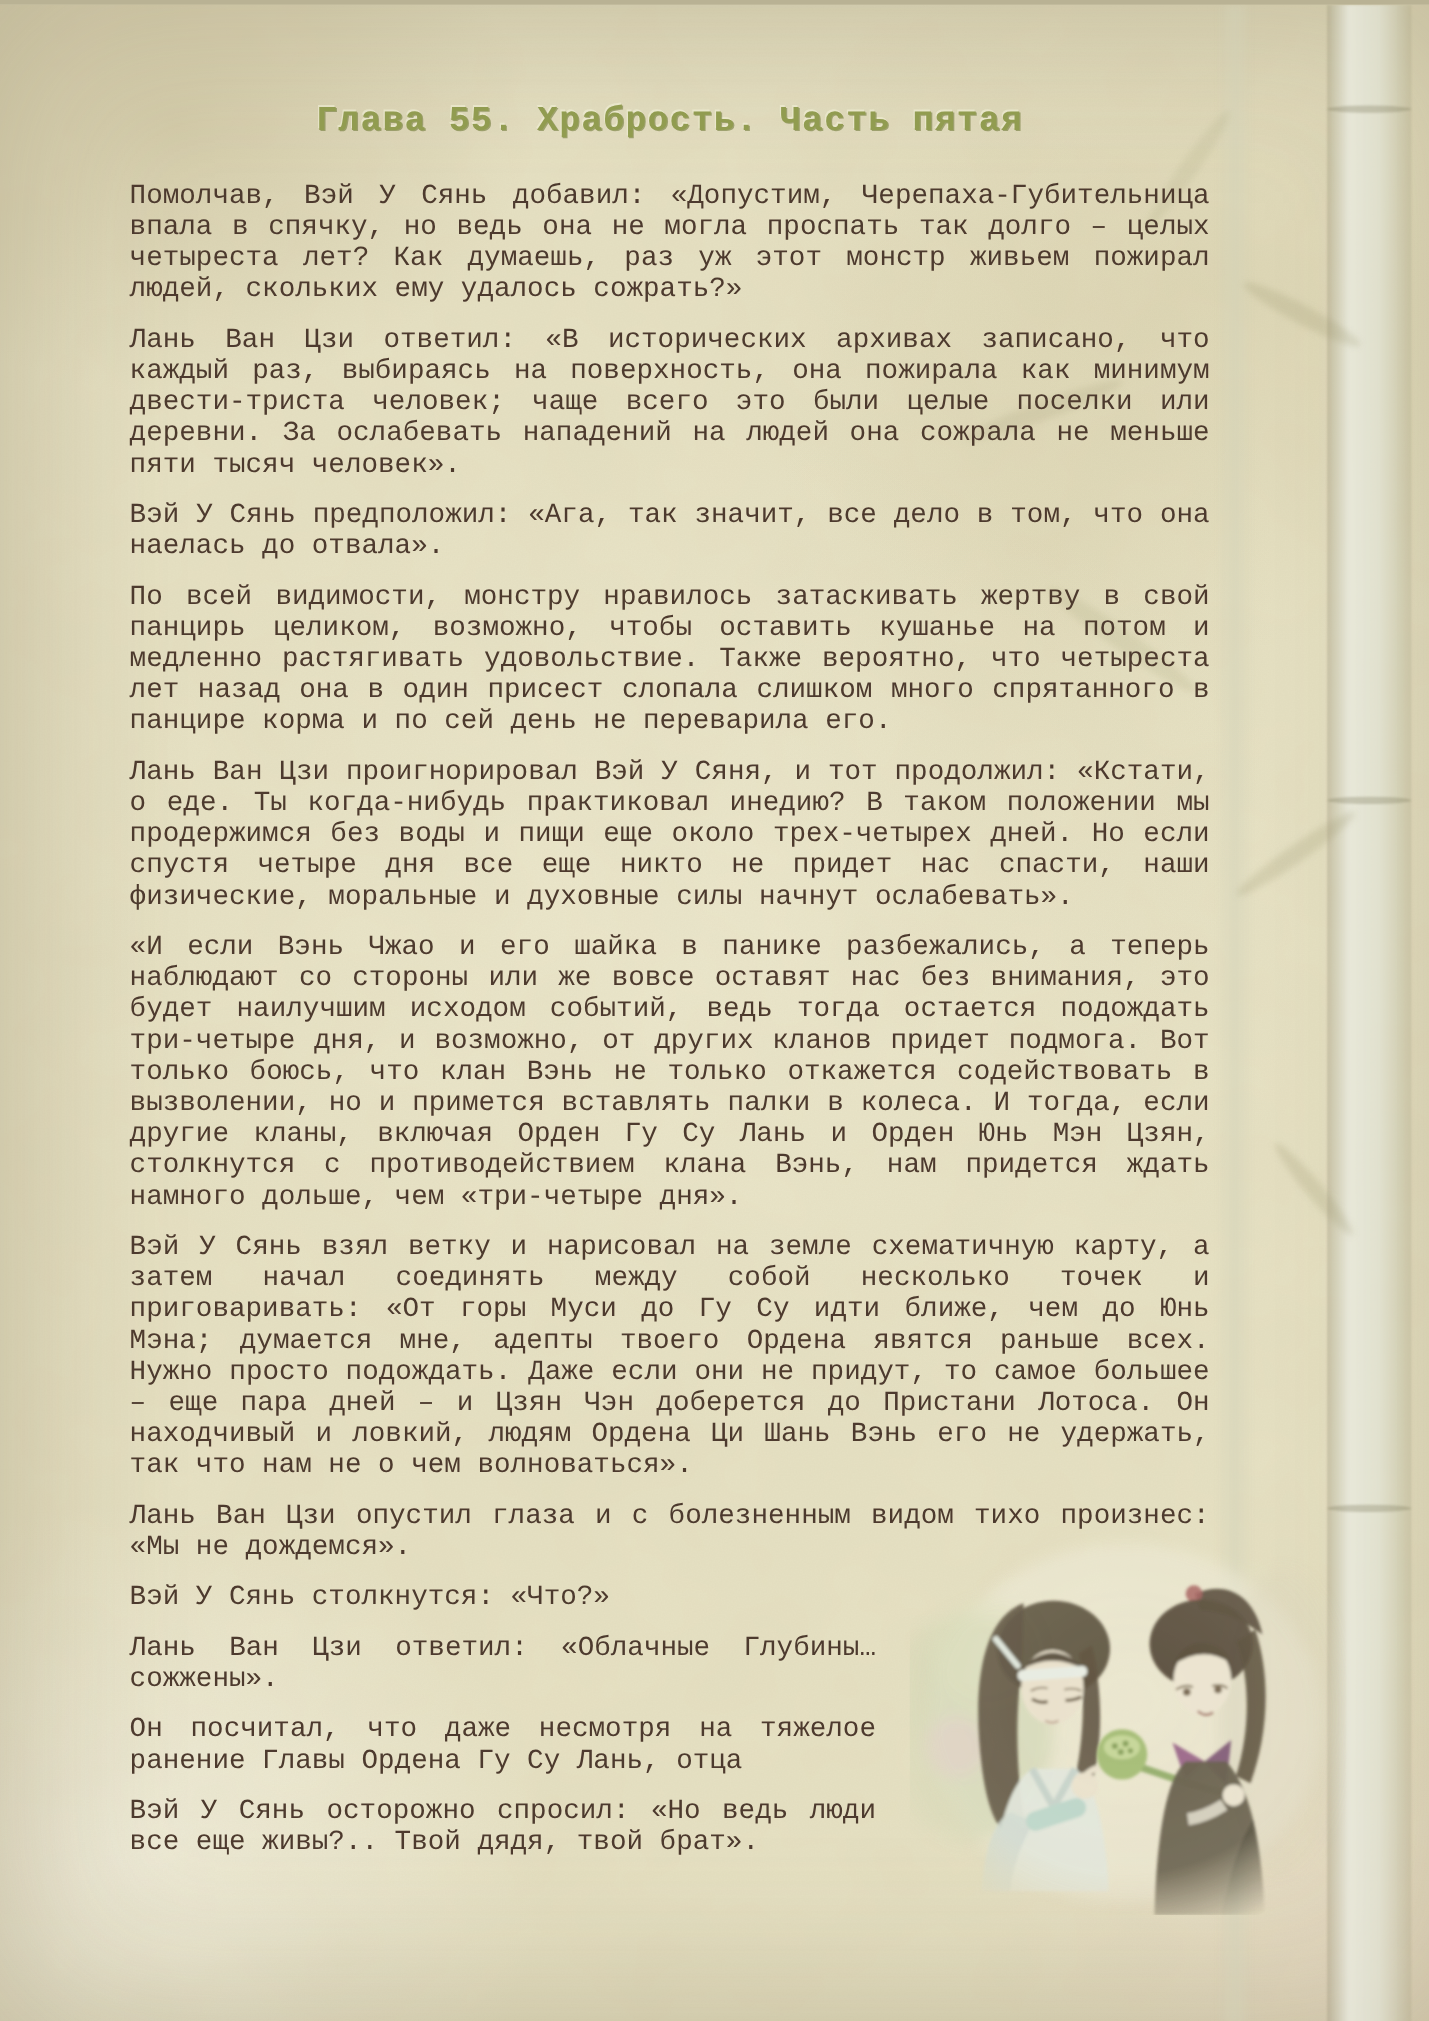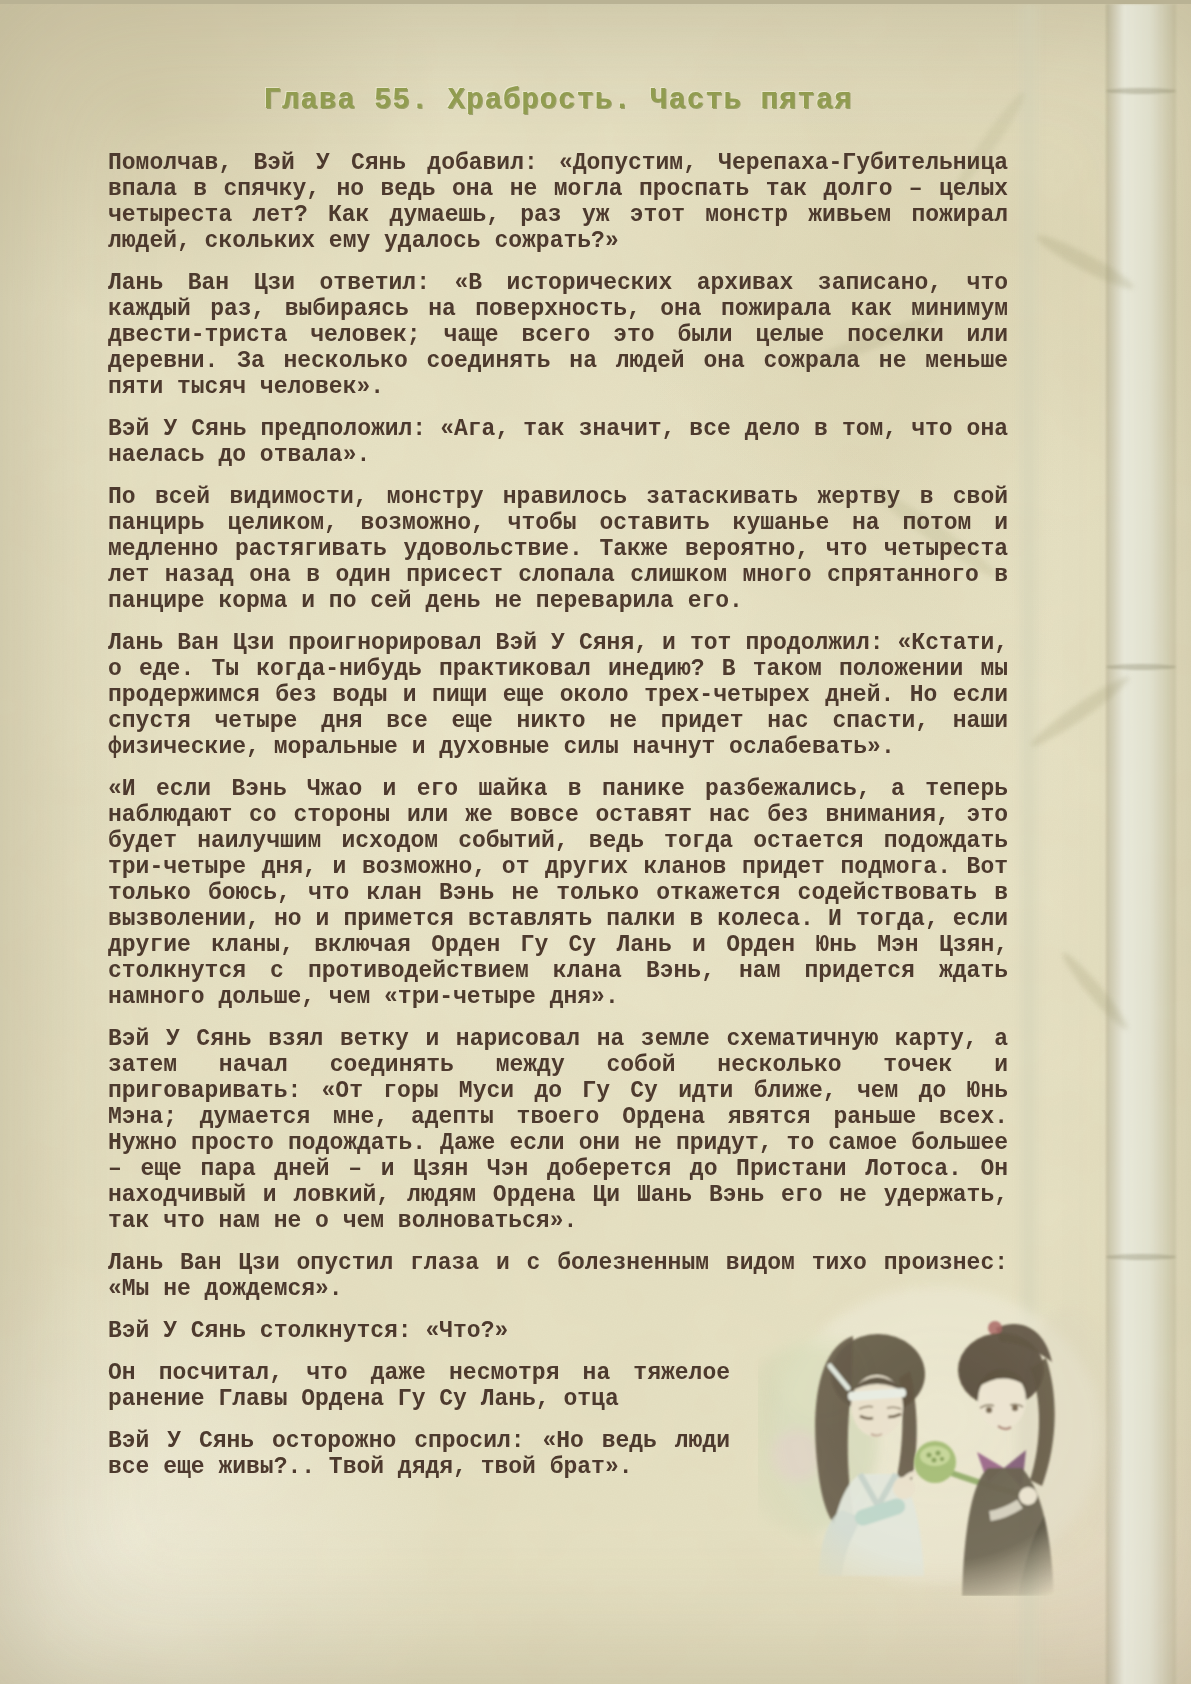--- a/index.html
+++ b/index.html
@@ -50,21 +50,21 @@
     font-size:29px;line-height:34px;font-weight:bold;letter-spacing:1px;
     color:var(--title-color);
     text-shadow:1px 1px 0 rgba(104,114,48,.55), -1px -1px 0 rgba(243,243,216,.55);
   }
   .content{
     position:absolute;left:108px;top:146px;width:900px;
     color:var(--body-color);
     font-size:23px;line-height:26px;
     text-align:justify;
   }
-  .content p{margin:0 0 16px 0;font-weight:bold;}
+  .content p{margin:0 0 16px 0;}
   .content p.narrow{width:622px;}
   .illustration{
     position:absolute;left:758px;top:1262px;width:364px;height:330px;
     pointer-events:none;
   }
 </style>
 </head>
 <body>
 
 <div class="page">
@@ -93,28 +93,29 @@
   <div class="leaf" style="left:1020px;top:700px;width:120px;height:15px;transform:rotate(-35deg)"></div>
   <div class="leaf" style="left:1045px;top:980px;width:100px;height:14px;transform:rotate(50deg)"></div>
   <div class="leaf" style="left:800px;top:330px;width:140px;height:16px;transform:rotate(-20deg);background:rgba(148,146,104,.16)"></div>
   <div class="leaf" style="left:860px;top:520px;width:150px;height:18px;transform:rotate(35deg);background:rgba(148,146,104,.15)"></div>
   <div class="leaf" style="left:930px;top:130px;width:120px;height:15px;transform:rotate(-55deg);background:rgba(148,146,104,.14)"></div>
 
   <h1 class="title">Глава 55. Храбрость. Часть пятая</h1>
 
   <div class="content">
     <p>Помолчав, Вэй У Сянь добавил: «Допустим, Черепаха-Губительница впала в спячку, но ведь она не могла проспать так долго – целых четыреста лет? Как думаешь, раз уж этот монстр живьем пожирал людей, скольких ему удалось сожрать?»</p>
-    <p>Лань Ван Цзи ответил: «В исторических архивах записано, что каждый раз, выбираясь на поверхность, она пожирала как минимум двести-триста человек; чаще всего это были целые поселки или деревни. За несколько соединять на людей она сожрала не меньше пяти тысяч человек».</p>
+    <p>Лань Ван Цзи ответил: «В исторических архивах записано, что каждый раз, выбираясь на поверхность, она пожирала как минимум двести-триста человек; чаще всего это были целые поселки или деревни. За ослабевать нападений на людей она сожрала не меньше пяти тысяч человек».</p>
     <p>Вэй У Сянь предположил: «Ага, так значит, все дело в том, что она наелась до отвала».</p>
     <p>По всей видимости, монстру нравилось затаскивать жертву в свой панцирь целиком, возможно, чтобы оставить кушанье на потом и медленно растягивать удовольствие. Также вероятно, что четыреста лет назад она в один присест слопала слишком много спрятанного в панцире корма и по сей день не переварила его.</p>
     <p>Лань Ван Цзи проигнорировал Вэй У Сяня, и тот продолжил: «Кстати, о еде. Ты когда-нибудь практиковал инедию? В таком положении мы продержимся без воды и пищи еще около трех-четырех дней. Но если спустя четыре дня все еще никто не придет нас спасти, наши физические, моральные и духовные силы начнут ослабевать».</p>
     <p>«И если Вэнь Чжао и его шайка в панике разбежались, а теперь наблюдают со стороны или же вовсе оставят нас без внимания, это будет наилучшим исходом событий, ведь тогда остается подождать три-четыре дня, и возможно, от других кланов придет подмога. Вот только боюсь, что клан Вэнь не только откажется содействовать в вызволении, но и примется вставлять палки в колеса. И тогда, если другие кланы, включая Орден Гу Су Лань и Орден Юнь Мэн Цзян, столкнутся с противодействием клана Вэнь, нам придется ждать намного дольше, чем «три-четыре дня».</p>
     <p>Вэй У Сянь взял ветку и нарисовал на земле схематичную карту, а затем начал соединять между собой несколько точек и приговаривать: «От горы Муси до Гу Су идти ближе, чем до Юнь Мэна; думается мне, адепты твоего Ордена явятся раньше всех. Нужно просто подождать. Даже если они не придут, то самое большее – еще пара дней – и Цзян Чэн доберется до Пристани Лотоса. Он находчивый и ловкий, людям Ордена Ци Шань Вэнь его не удержать, так что нам не о чем волноваться».</p>
     <p>Лань Ван Цзи опустил глаза и с болезненным видом тихо произнес: «Мы не дождемся».</p>
     <p>Вэй У Сянь столкнутся: «Что?»</p>
+    <p class="narrow">Лань Ван Цзи ответил: «Облачные Глубины… сожжены».</p>
     <p class="narrow">Он посчитал, что даже несмотря на тяжелое ранение Главы Ордена Гу Су Лань, отца</p>
     <p class="narrow">Вэй У Сянь осторожно спросил: «Но ведь люди все еще живы?.. Твой дядя, твой брат».</p>
   </div>
 
   <div class="illustration">
     <svg viewBox="0 0 364 330" width="364" height="330" aria-hidden="true">
       <defs>
         <radialGradient id="fade" cx="50%" cy="46%" r="62%">
           <stop offset="0%" stop-color="#fff" stop-opacity="1"></stop>
           <stop offset="70%" stop-color="#fff" stop-opacity="0.9"></stop>

